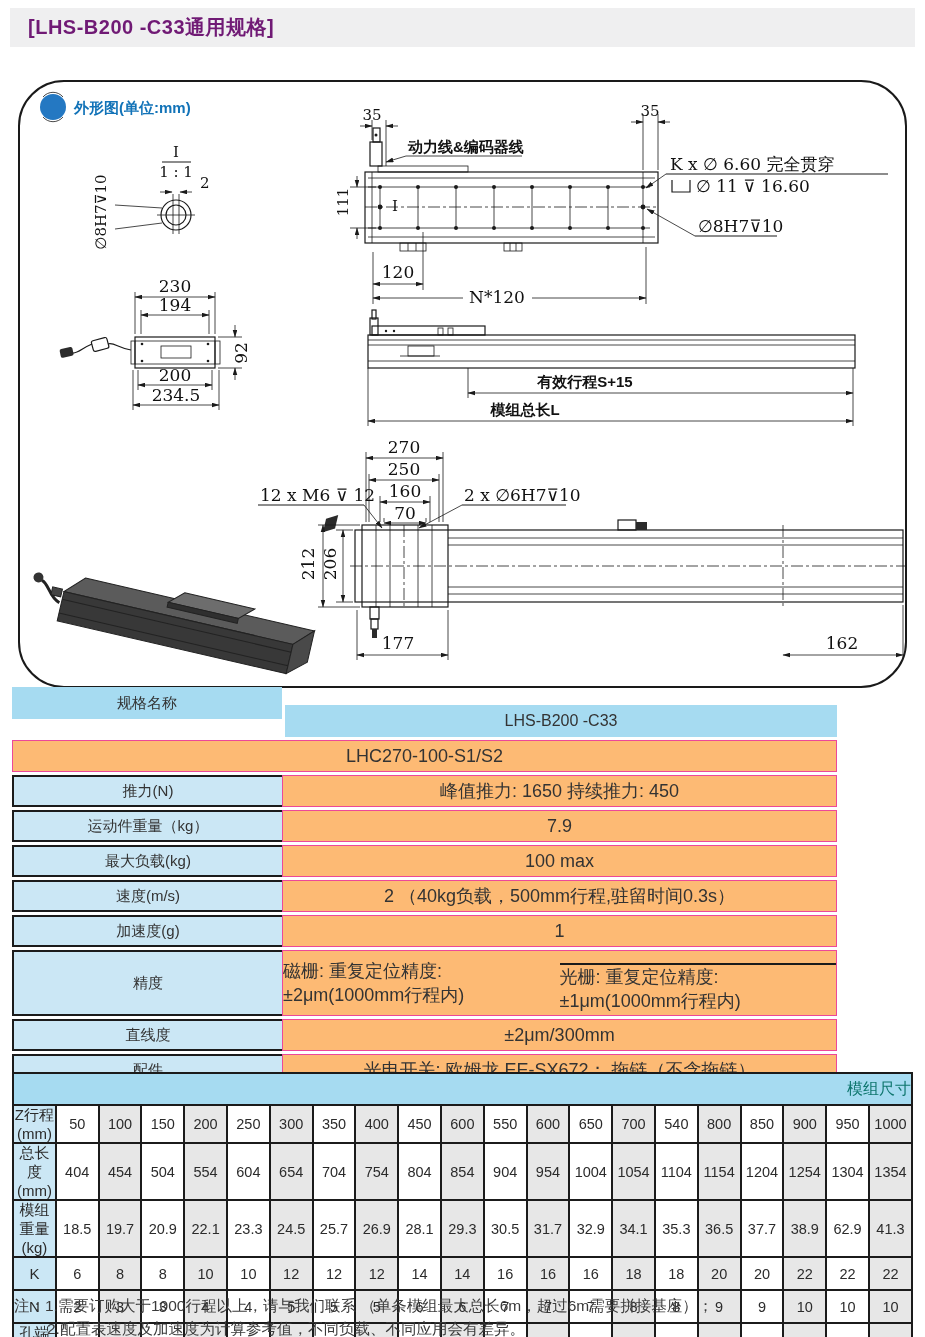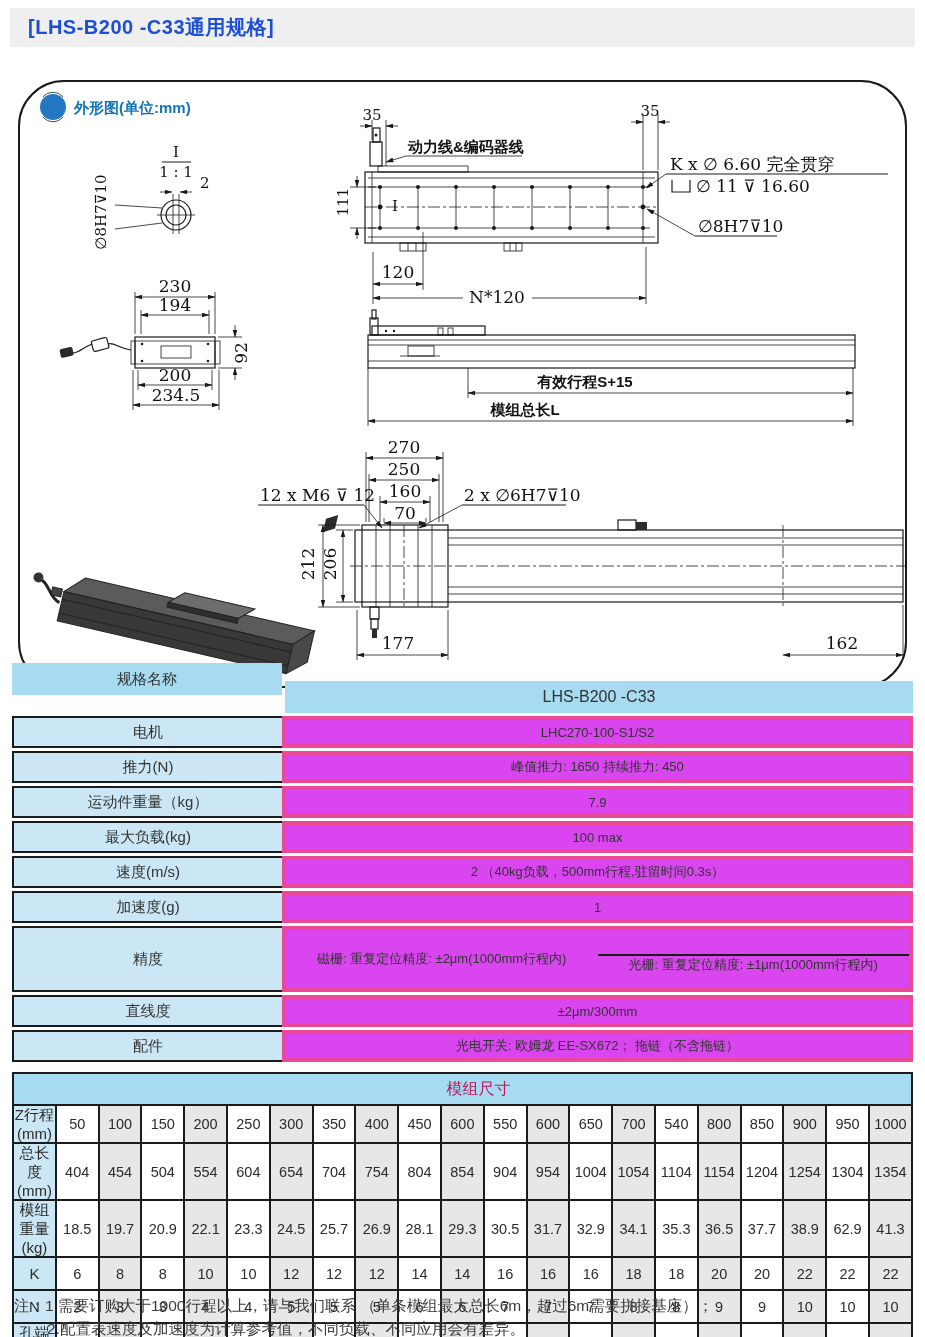--- a/index.html
+++ b/index.html
@@ -2,54 +2,54 @@
 <html><head>
 <meta charset="utf-8">
 <style>
   html,body{margin:0;padding:0;}
   body{width:925px;height:1337px;position:relative;background:#fff;
        font-family:"Liberation Sans",sans-serif;overflow:hidden;color:#333;}
 
   
   #title-bar{position:absolute;left:10px;top:8px;width:905px;height:39px;
              background:#efeff0;display:flex;align-items:center;}
-  #title-bar span{color:#1d4ed8;font-size:20px;font-weight:bold;padding-left:18px;letter-spacing:.5px;}
+  #title-bar span{color:#701a75;font-size:20px;font-weight:bold;padding-left:18px;letter-spacing:.5px;}
 
   
   #panel{position:absolute;left:18px;top:80px;width:885px;height:604px;
          border:2px solid #1a1a1a;border-radius:46px;background:#fff;overflow:hidden;}
   #panel svg{display:block;}
   .ln{stroke:#1a1a1a;stroke-width:1.2;fill:none;}
   .thin{stroke:#1a1a1a;stroke-width:.8;fill:none;}
   .cl{stroke:#1a1a1a;stroke-width:.8;fill:none;stroke-dasharray:12 3 3 3;}
   .dimt{font-family:"DejaVu Serif",serif;font-size:15px;fill:#111;}
   .dimb{font-family:"DejaVu Serif",serif;font-size:17px;fill:#111;}
   .cn{font-family:"Liberation Sans",sans-serif;font-weight:bold;font-size:15px;fill:#111;}
   .blue{fill:#1273b8;}
 
   
-  #spec-table{position:absolute;left:12px;top:663px;width:901px;}
+  #spec-table{position:absolute;left:12px;top:687px;width:825px;}
   .spec-row{display:flex;margin-bottom:3px;}
   .spec-label{width:270px;height:32px;background:#cbe7f5;border:2px solid #1b1b1b;border-right:none;
               display:flex;align-items:center;justify-content:center;font-size:15px;box-sizing:border-box;}
-  .spec-value{flex:1;height:32px;background:#d946ef;border:4px solid #ec4899;
-              display:flex;align-items:center;justify-content:center;font-size:13px;box-sizing:border-box;}
+  .spec-value{flex:1;height:32px;background:#fdba74;border:1px solid #ec4899;
+              display:flex;align-items:center;justify-content:center;font-size:18px;box-sizing:border-box;}
   .spec-row.header .spec-label{background:#a6dbf1;border:none;margin-right:3px;}
   .spec-row.header .spec-value{background:#a6dbf1;border:none;font-size:16px;margin-top:18px;}
   .spec-row.tall .spec-label,.spec-row.tall .spec-value{height:66px;}
   .spec-value.multi{flex-direction:row;padding:0;}
   .spec-value.multi .half{width:100%;flex:1;display:flex;align-items:center;justify-content:center;box-sizing:border-box;}
   .spec-value.multi .half + .half{border-top:2px solid #1b1b1b;margin-top:9px;}
 
   
   #dim-table-wrap{position:absolute;left:12px;top:1072px;width:901px;}
   #dim-table{width:100%;border-collapse:collapse;table-layout:fixed;}
   #dim-table td{border:2px solid #1b1b1b;height:31px;text-align:center;font-size:14.5px;
                 padding:0;color:#2b2b2b;overflow:hidden;}
-  #dim-table td.title{background:#a6dbf1;text-align:center;padding-left:32px;font-size:16px;height:30px;color:#be185d;}
+  #dim-table td.title{background:#a6dbf1;text-align:right;padding-left:32px;font-size:16px;height:30px;color:#0f766e;}
   #dim-table td.label{background:#cbe7f5;font-size:15px;}
   #dim-table td.g{background:#e7e7e7;}
 
   
   #notes{position:absolute;left:14px;top:1294px;font-size:15.5px;color:#3a3a3a;line-height:23px;}
   #notes .l2{padding-left:33px;}
 </style>
 </head>
 <body>
 
@@ -328,21 +328,20 @@
   </g>
 </svg>
 </div>
 
 <div id="spec-table">
     <div class="spec-row header">
       <div class="spec-label">规格名称</div>
       <div class="spec-value">LHS-B200 -C33</div>
     </div>
     <div class="spec-row">
-      <div class="spec-label">电机</div>
       <div class="spec-value">LHC270-100-S1/S2</div>
     </div>
     <div class="spec-row">
       <div class="spec-label">推力(N)</div>
       <div class="spec-value">峰值推力: 1650 持续推力: 450</div>
     </div>
     <div class="spec-row">
       <div class="spec-label">运动件重量（kg）</div>
       <div class="spec-value">7.9</div>
     </div>

